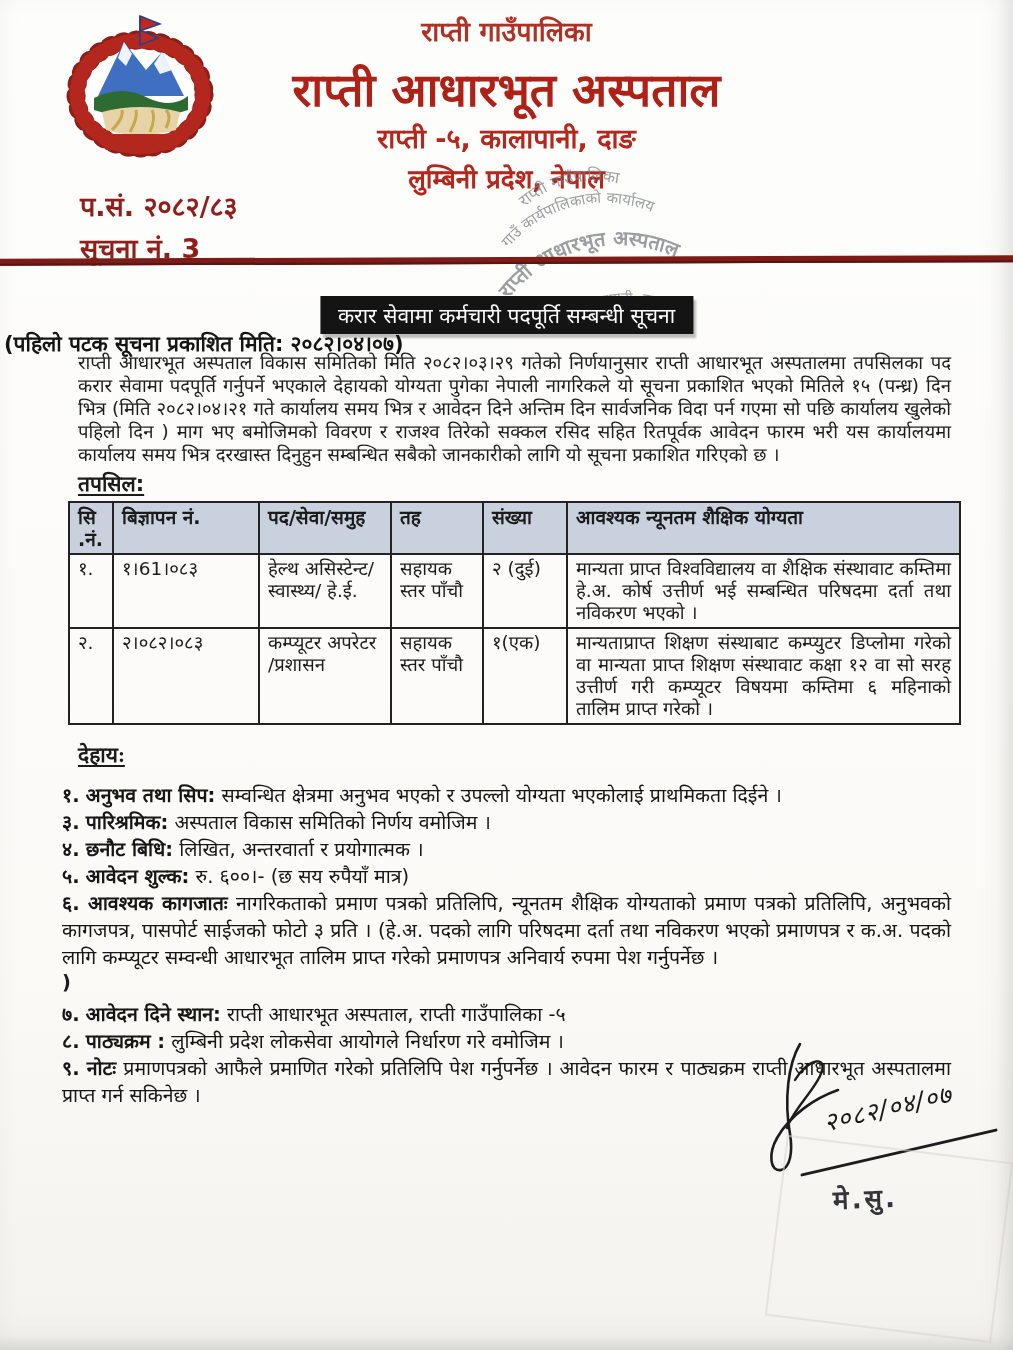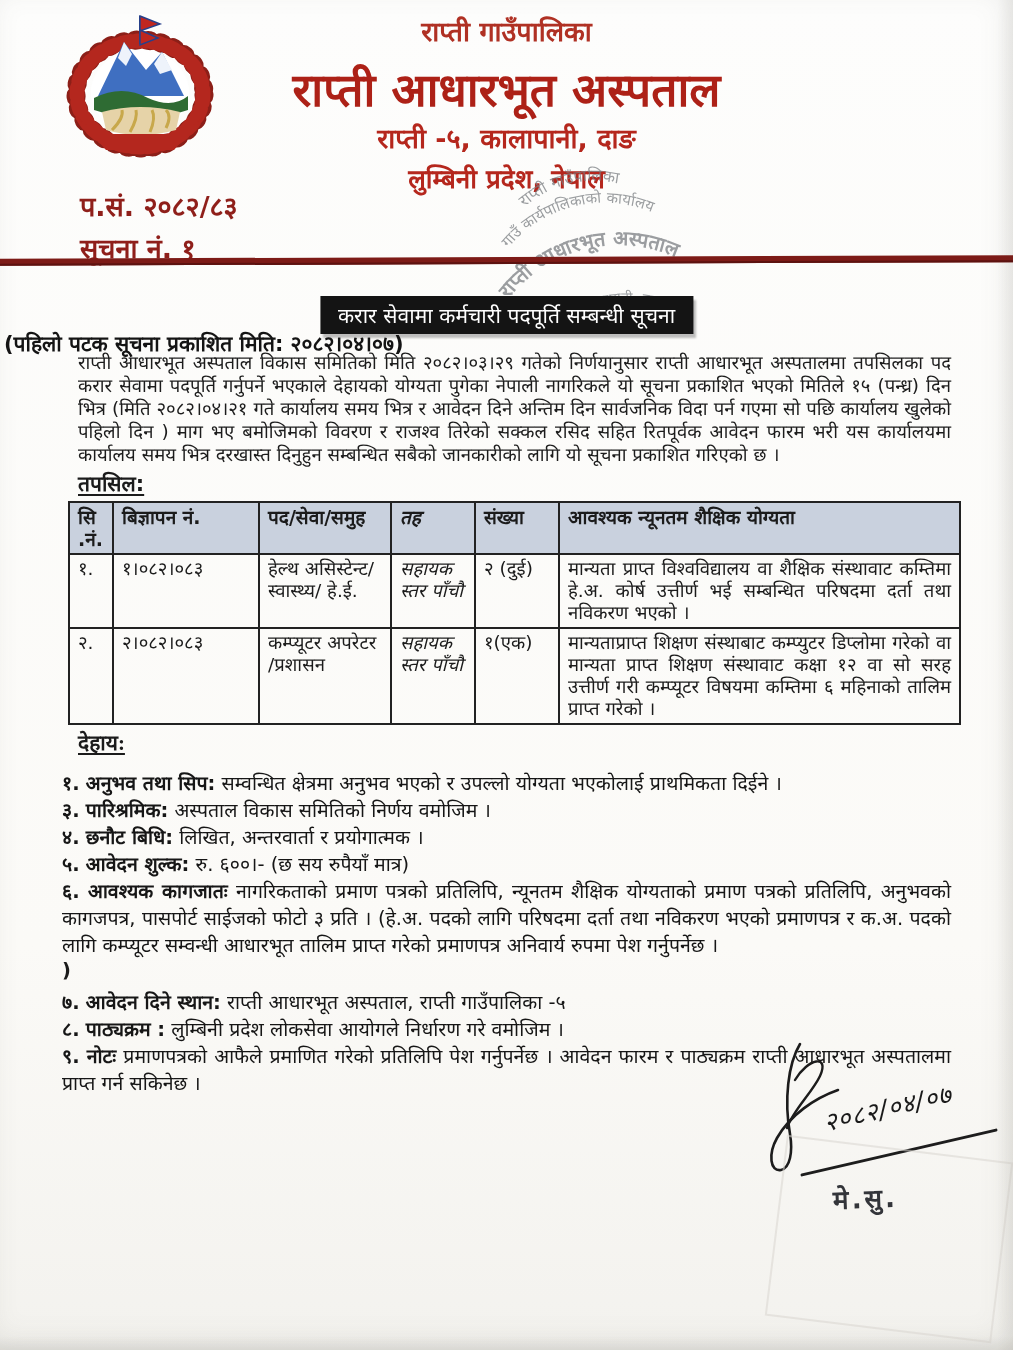--- a/index.html
+++ b/index.html
@@ -39,26 +39,26 @@
   .body-para { font-size:18.5px; line-height:23px; text-align:justify; color:#1c1c1c; }
   .section-label { display:inline-block; font-size:21px; font-weight:bold; margin-top:3px;
     text-decoration:underline; text-underline-offset:3px; }
 
   table.vacancy { border-collapse:collapse; width:calc(100% + 20px); margin-left:-10px; margin-top:4px; }
   table.vacancy th, table.vacancy td { border:2px solid #222; padding:3px 8px; vertical-align:top; font-size:18.5px; line-height:22px; }
   table.vacancy th { background:#c9d1de; font-weight:bold; text-align:left; font-size:19px; white-space:pre-line; }
   td.c-sn { width:44px; }
   td.c-advt, th.c-advt { width:146px; }
   td.c-post, th.c-post { width:132px; }
-  td.c-level, th.c-level { width:84px;font-style:italic; }
+  td.c-level, th.c-level { width:92px; }
   td.c-count, th.c-count { width:84px; }
   td.c-qual { text-align:justify; }
   th.c-sn { width:44px; }
 
-  .dehaya { margin-top:0;font-family:Liberation Serif, serif; }
+  .dehaya { margin-top:12px;font-family:Liberation Serif, serif; }
   .conditions { margin-left:-16px; margin-top:14px; }
   .condition { font-size:19.5px; line-height:27px; text-align:justify; color:#161616; }
   .condition .num, .condition .label { font-weight:bold; }
   .cond-suffix { font-size:19.5px; line-height:24px; font-weight:bold; }
   .condition.gap { margin-top:6px; }
 
   
   .sig-flourish { position:absolute; left:758px; top:1038px; width:92px; height:142px; }
   .sig-date { position:absolute; left:822px; top:1090px; font-size:25px; font-style:italic;
     letter-spacing:1px; color:#1a1a1a; transform:rotate(-13deg); white-space:nowrap; }
@@ -91,21 +91,21 @@
     <path d="M50,98 Q88,88 128,98 L124,116 Q88,126 54,116 Z" fill="#e6d3a8"></path>
     <path d="M60,116 Q72,104 70,96 M78,118 Q86,104 84,96 M98,118 Q104,104 100,96 M114,114 Q120,102 114,96" stroke="#c8a84b" stroke-width="3" fill="none"></path>
     <path d="M22,100 L54,136 L122,136 L154,100 L132,120 L44,120 Z" fill="#b4271e"></path>
     <line x1="88" y1="2" x2="88" y2="30" stroke="#27408b" stroke-width="2"></line>
     <polygon points="88,2 108,10 88,17" fill="#c0271f" stroke="#27408b" stroke-width="1.5"></polygon>
     <polygon points="88,16 106,24 88,31" fill="#c0271f" stroke="#27408b" stroke-width="1.5"></polygon>
   </svg>
 
   <div class="ref-block">
     <div>प.सं. २०८२/८३</div>
-    <div>सूचना नं. १</div>
+    <div>सूचना नं. 3</div>
   </div>
 
   <div class="head-center">
     <div class="muni-line">राप्ती गाउँपालिका</div>
     <div class="hospital-line">राप्ती आधारभूत अस्पताल</div>
     <div class="addr-line1">राप्ती -५, कालापानी,  दाङ</div>
     <div class="addr-line2">लुम्बिनी प्रदेश, नेपाल</div>
   </div>
 
   <svg class="stamp" viewBox="0 0 272 228">
@@ -140,21 +140,21 @@
           <th class="c-advt">बिज्ञापन नं.</th>
           <th class="c-post">पद/सेवा/समुह</th>
           <th class="c-level">तह</th>
           <th class="c-count">संख्या</th>
           <th class="c-qual">आवश्यक न्यूनतम शैक्षिक योग्यता</th>
         </tr>
       </thead>
       <tbody>
         <tr>
           <td class="c-sn">१.</td>
-          <td class="c-advt">१।०८२।०८३</td>
+          <td class="c-advt">१।61।०८३</td>
           <td class="c-post">हेल्थ असिस्टेन्ट/स्वास्थ्य/ हे.ई.</td>
           <td class="c-level">सहायक स्तर पाँचौ</td>
           <td class="c-count">२ (दुई)</td>
           <td class="c-qual">मान्यता प्राप्त विश्वविद्यालय वा शैक्षिक संस्थावाट कम्तिमा हे.अ. कोर्ष उत्तीर्ण भई सम्बन्धित परिषदमा दर्ता तथा नविकरण भएको ।</td>
         </tr>
         <tr>
           <td class="c-sn">२.</td>
           <td class="c-advt">२।०८२।०८३</td>
           <td class="c-post">कम्प्यूटर अपरेटर /प्रशासन</td>
           <td class="c-level">सहायक स्तर पाँचौ</td>

